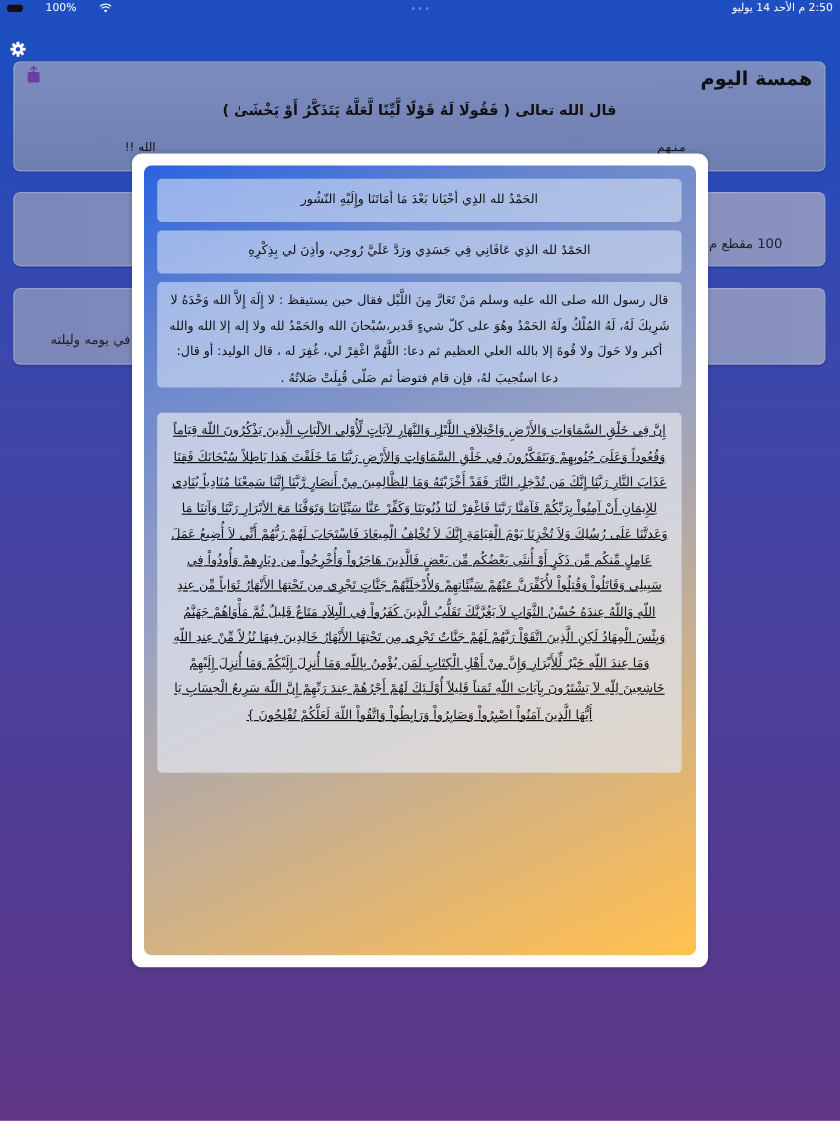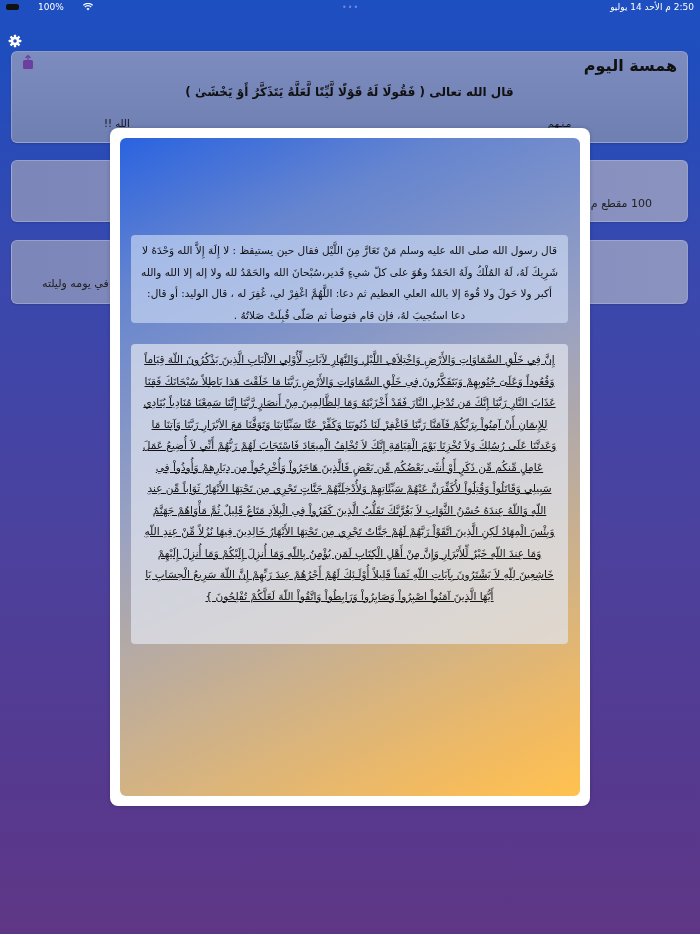--- a/index.html
+++ b/index.html
@@ -115,16 +115,18 @@
 <div class="card card-2">
   <div class="snip">100 مقطع م</div>
 </div>
 
 <div class="card card-3">
   <div class="snip">في يومه وليلته</div>
 </div>
 
 <div class="modal">
   <div class="modal-inner">
+    <div class="dua dua-1">الحَمْدُ لله الذِي أحْيَانا بَعْدَ مَا أمَاتَنَا  وإِلَيْهِ النّشُور</div>
+    <div class="dua dua-2">الحَمْدُ لله الذِي عَافَانِي فِي جَسَدِي ورَدَّ عَلَيَّ رُوحِي، وأذِنَ لي بِذِكْرِهِ</div>
     <div class="dua dua-3">قال رسول الله صلى الله عليه وسلم  مَنْ تَعَارَّ مِنَ اللَّيْل   فقال حين يستيقظ : لا إِلَهَ إِلاَّ الله وَحْدَهُ لا شَرِيكَ لَهُ، لَهُ المُلْكُ ولَهُ الحَمْدُ وهُوَ على كلّ شيءٍ قَدير،سُبْحانَ الله والحَمْدُ لله  ولا إله إلا الله والله أكبر ولا حَولَ ولا قُوةَ إلا بالله العلي العظيم  ثم دعا:  اللَّهُمَّ اغْفِرْ لي، غُفِرَ له ، قال الوليد: أو قال:  دعا استُجيبَ لهُ، فإن قام فتوضأ ثم صَلّى قُبِلَتْ صَلاتُهُ .</div>
     <div class="dua dua-4">إِنَّ فِي خَلْقِ السَّمَاوَاتِ وَالأَرْضِ وَاخْتِلاَفِ اللَّيْلِ وَالنَّهَارِ لآيَاتٍ لِّأُوْلِي الألْبَابِ  الَّذِينَ يَذْكُرُونَ اللّهَ قِيَاماً وَقُعُوداً وَعَلَىَ جُنُوبِهِمْ وَيَتَفَكَّرُونَ فِي خَلْقِ السَّمَاوَاتِ وَالأَرْضِ رَبَّنَا مَا خَلَقْتَ هَذا بَاطِلاً سُبْحَانَكَ فَقِنَا عَذَابَ النَّارِ رَبَّنَا إِنَّكَ مَن تُدْخِلِ النَّارَ فَقَدْ أَخْزَيْتَهُ وَمَا لِلظَّالِمِينَ مِنْ أَنصَارٍ  رَّبَّنَا إِنَّنَا سَمِعْنَا مُنَادِياً يُنَادِي لِلإِيمَانِ أَنْ آمِنُواْ بِرَبِّكُمْ فَآمَنَّا رَبَّنَا فَاغْفِرْ لَنَا ذُنُوبَنَا وَكَفِّرْ عَنَّا سَيِّئَاتِنَا وَتَوَفَّنَا مَعَ الأبْرَارِ   رَبَّنَا وَآتِنَا مَا وَعَدتَّنَا عَلَى رُسُلِكَ وَلاَ تُخْزِنَا يَوْمَ الْقِيَامَةِ إِنَّكَ لاَ تُخْلِفُ الْمِيعَادَ  فَاسْتَجَابَ لَهُمْ رَبُّهُمْ أَنِّي لاَ أُضِيعُ عَمَلَ عَامِلٍ مِّنكُم مِّن ذَكَرٍ أَوْ أُنثَى بَعْضُكُم مِّن بَعْضٍ فَالَّذِينَ هَاجَرُواْ وَأُخْرِجُواْ مِن دِيَارِهِمْ وَأُوذُواْ فِي سَبِيلِي وَقَاتَلُواْ وَقُتِلُواْ لأُكَفِّرَنَّ عَنْهُمْ سَيِّئَاتِهِمْ وَلأُدْخِلَنَّهُمْ جَنَّاتٍ تَجْرِي مِن تَحْتِهَا الأَنْهَارُ ثَوَاباً مِّن عِندِ اللّهِ وَاللّهُ عِندَهُ حُسْنُ الثَّوَابِ  لاَ يَغُرَّنَّكَ تَقَلُّبُ الَّذِينَ كَفَرُواْ فِي الْبِلاَدِ  مَتَاعٌ قَلِيلٌ ثُمَّ مَأْوَاهُمْ جَهَنَّمُ وَبِئْسَ الْمِهَادُ  لَكِنِ الَّذِينَ اتَّقَوْاْ رَبَّهُمْ لَهُمْ جَنَّاتٌ تَجْرِي مِن تَحْتِهَا الأَنْهَارُ خَالِدِينَ فِيهَا نُزُلاً مِّنْ عِندِ اللّهِ وَمَا عِندَ اللّهِ خَيْرٌ لِّلأَبْرَارِ   وَإِنَّ مِنْ أَهْلِ الْكِتَابِ لَمَن يُؤْمِنُ بِاللّهِ وَمَا أُنزِلَ إِلَيْكُمْ وَمَا أُنزِلَ إِلَيْهِمْ خَاشِعِينَ لِلّهِ لاَ يَشْتَرُونَ بِآيَاتِ اللّهِ ثَمَناً قَلِيلاً أُوْلَـئِكَ لَهُمْ أَجْرُهُمْ عِندَ رَبِّهِمْ إِنَّ اللّهَ سَرِيعُ الْحِسَابِ  يَا أَيُّهَا الَّذِينَ آمَنُواْ اصْبِرُواْ وَصَابِرُواْ وَرَابِطُواْ وَاتَّقُواْ اللّهَ لَعَلَّكُمْ تُفْلِحُونَ }</div>
   </div>
 </div>
 
 </body></html>

